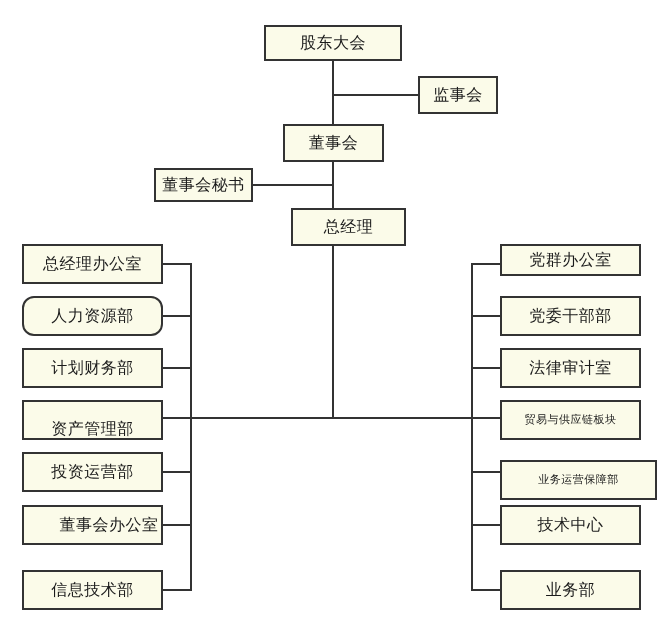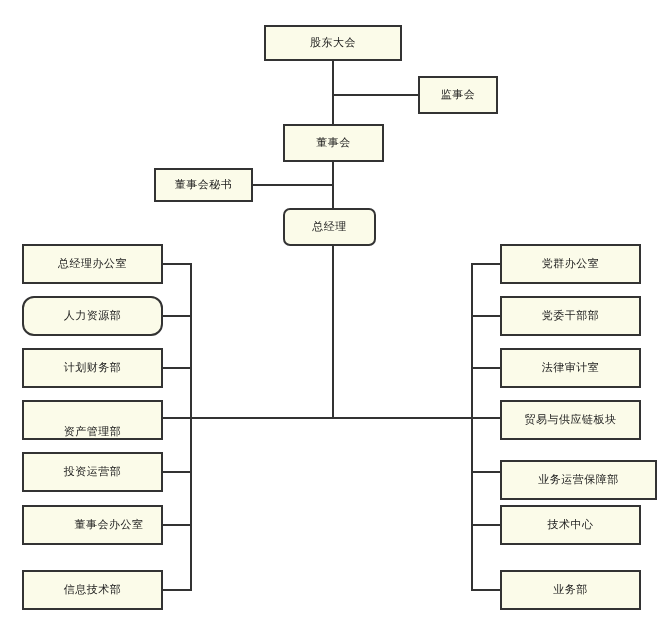--- a/index.html
+++ b/index.html
@@ -20,21 +20,21 @@
   .node {
     position: absolute;
     box-sizing: border-box;
     background: #fbfbe9;
     border: 2px solid #333333;
     display: flex;
     align-items: center;
     justify-content: center;
     text-align: center;
     color: #1b1b1b;
-    font-size: 11px;
+    font-size: 16px;
     line-height: 1.1;
     letter-spacing: 0.5px;
     white-space: nowrap;
   }
   .node-sm {
     font-size: 11px;
   }
   .conn {
     position: absolute;
     background: #333333;
@@ -60,21 +60,21 @@
   </div>
 
   <div class="node" style="left:154px; top:168px; width:99px; height:34px;">
     <span>董事会秘书</span>
   </div>
 
   <div class="node" style="left:283px; top:124px; width:101px; height:38px;">
     <span>董事会</span>
   </div>
 
-  <div class="node" style="left:283px; top:208px; width:93px; height:38px;border-radius:7px;">
+  <div class="node" style="left:291px; top:208px; width:115px; height:38px;">
     <span>总经理</span>
   </div>
 
   <div class="conn conn-v" style="left:332px; top:61px; height:63px;"></div>
 
   <div class="conn conn-h" style="left:332px; top:94px; width:86px;"></div>
 
   <div class="conn conn-v" style="left:332px; top:162px; height:46px;"></div>
 
   <div class="conn conn-h" style="left:252px; top:184px; width:81px;"></div>
@@ -115,21 +115,21 @@
   <div class="node" style="left:22px; top:505px; width:141px; height:40px;padding-left:33px;">
     <span>董事会办公室</span>
   </div>
   <div class="conn conn-h" style="left:162px; top:524px; width:30px;"></div>
 
   <div class="node" style="left:22px; top:570px; width:141px; height:40px;">
     <span>信息技术部</span>
   </div>
   <div class="conn conn-h" style="left:162px; top:589px; width:30px;"></div>
 
-  <div class="node" style="left:500px; top:244px; width:141px; height:40px;">
+  <div class="node" style="left:500px; top:244px; width:141px; height:32px;">
     <span>党群办公室</span>
   </div>
   <div class="conn conn-h" style="left:471px; top:263px; width:30px;"></div>
 
   <div class="node" style="left:500px; top:296px; width:141px; height:40px;">
     <span>党委干部部</span>
   </div>
   <div class="conn conn-h" style="left:471px; top:315px; width:30px;"></div>
 
   <div class="node" style="left:500px; top:348px; width:141px; height:40px;">

